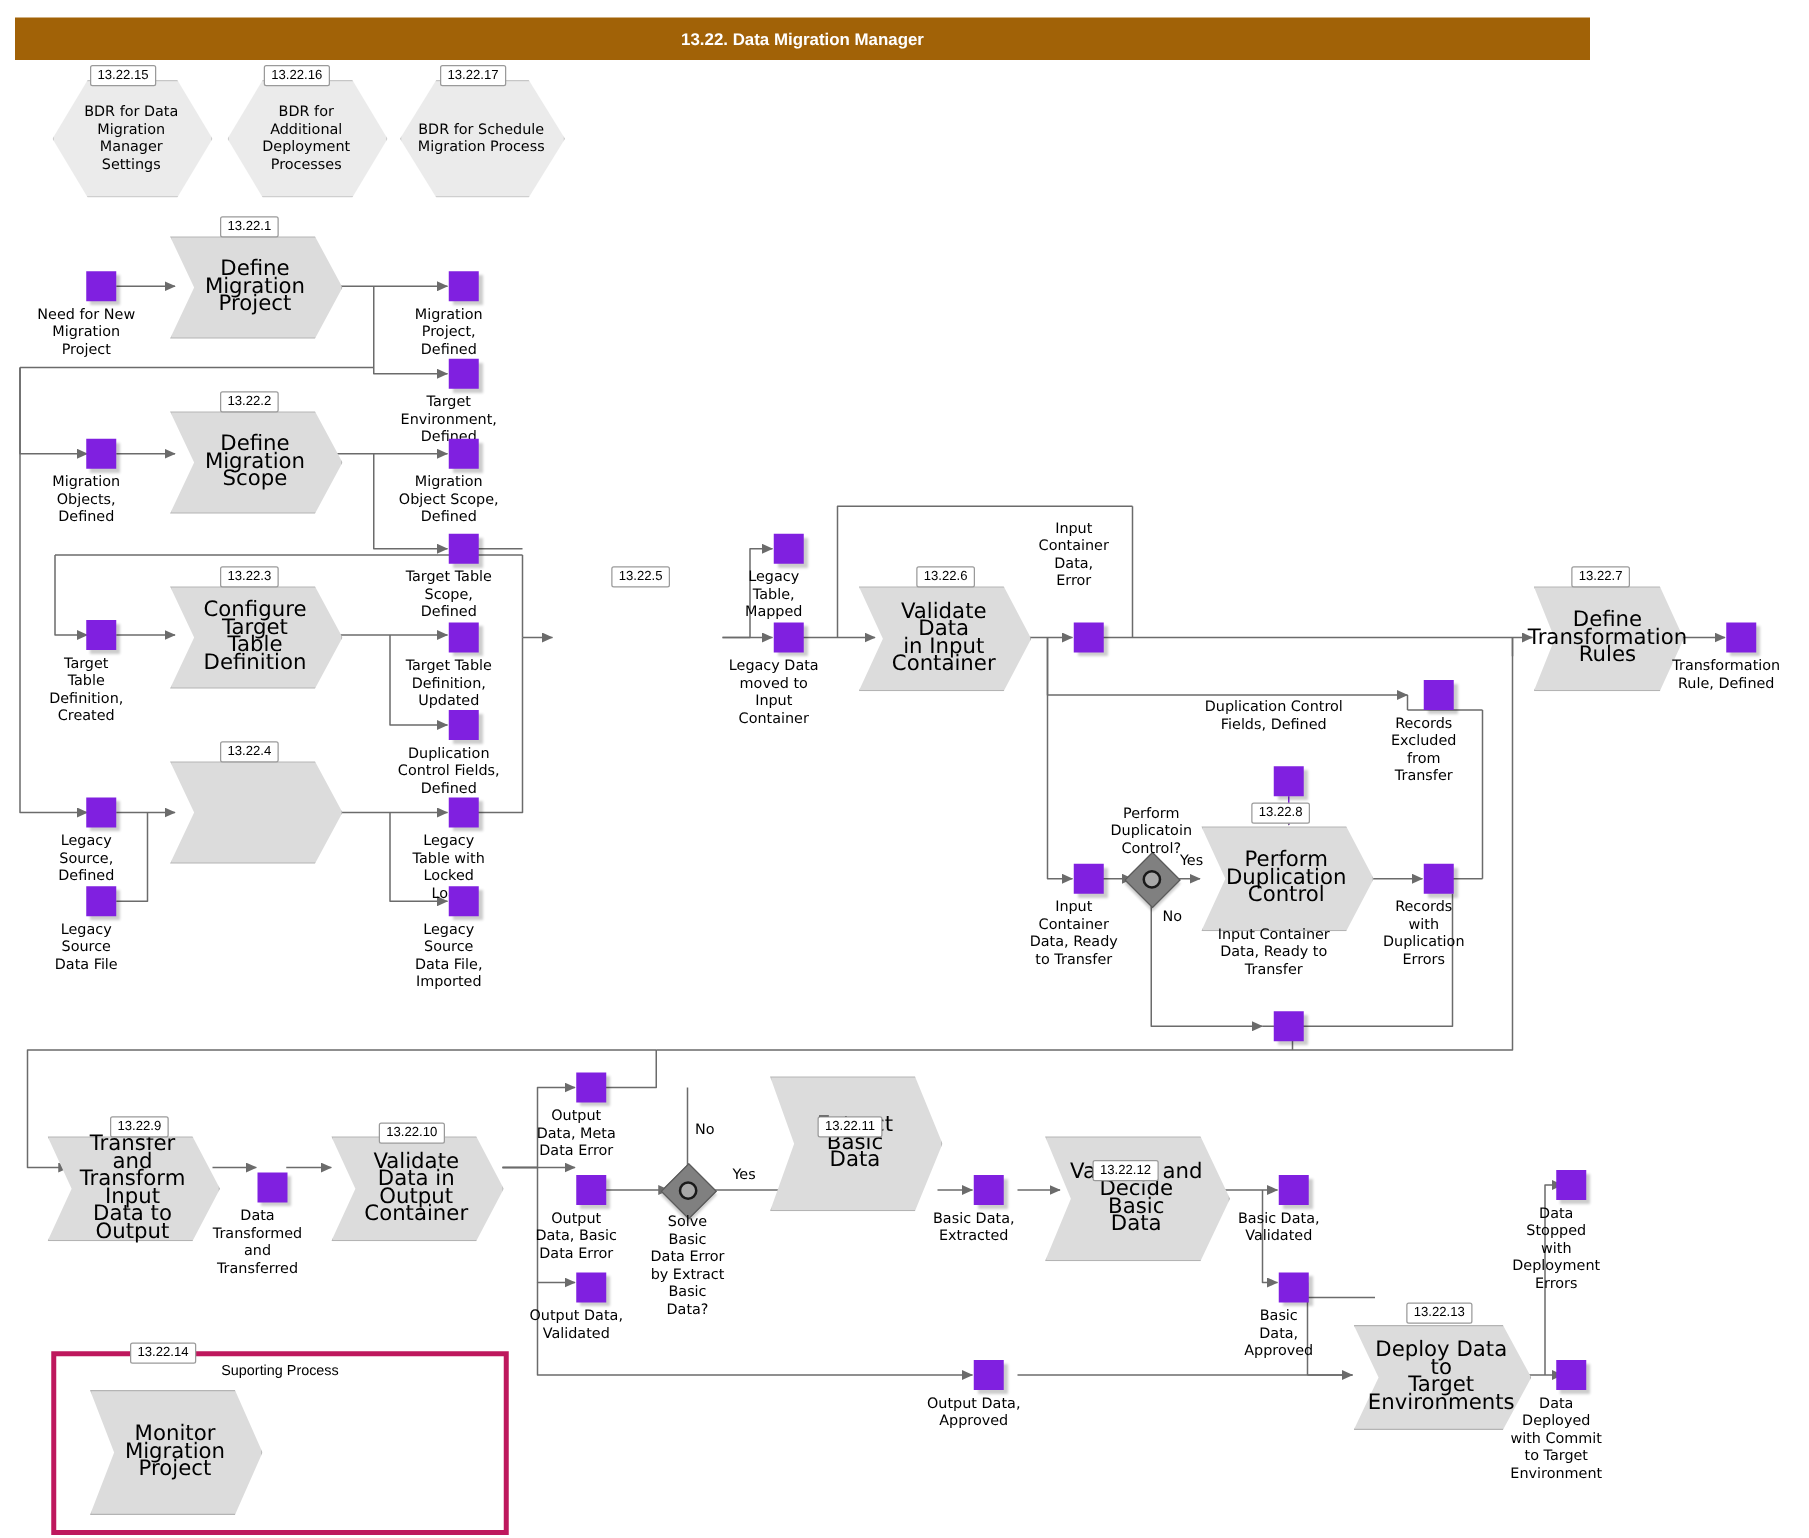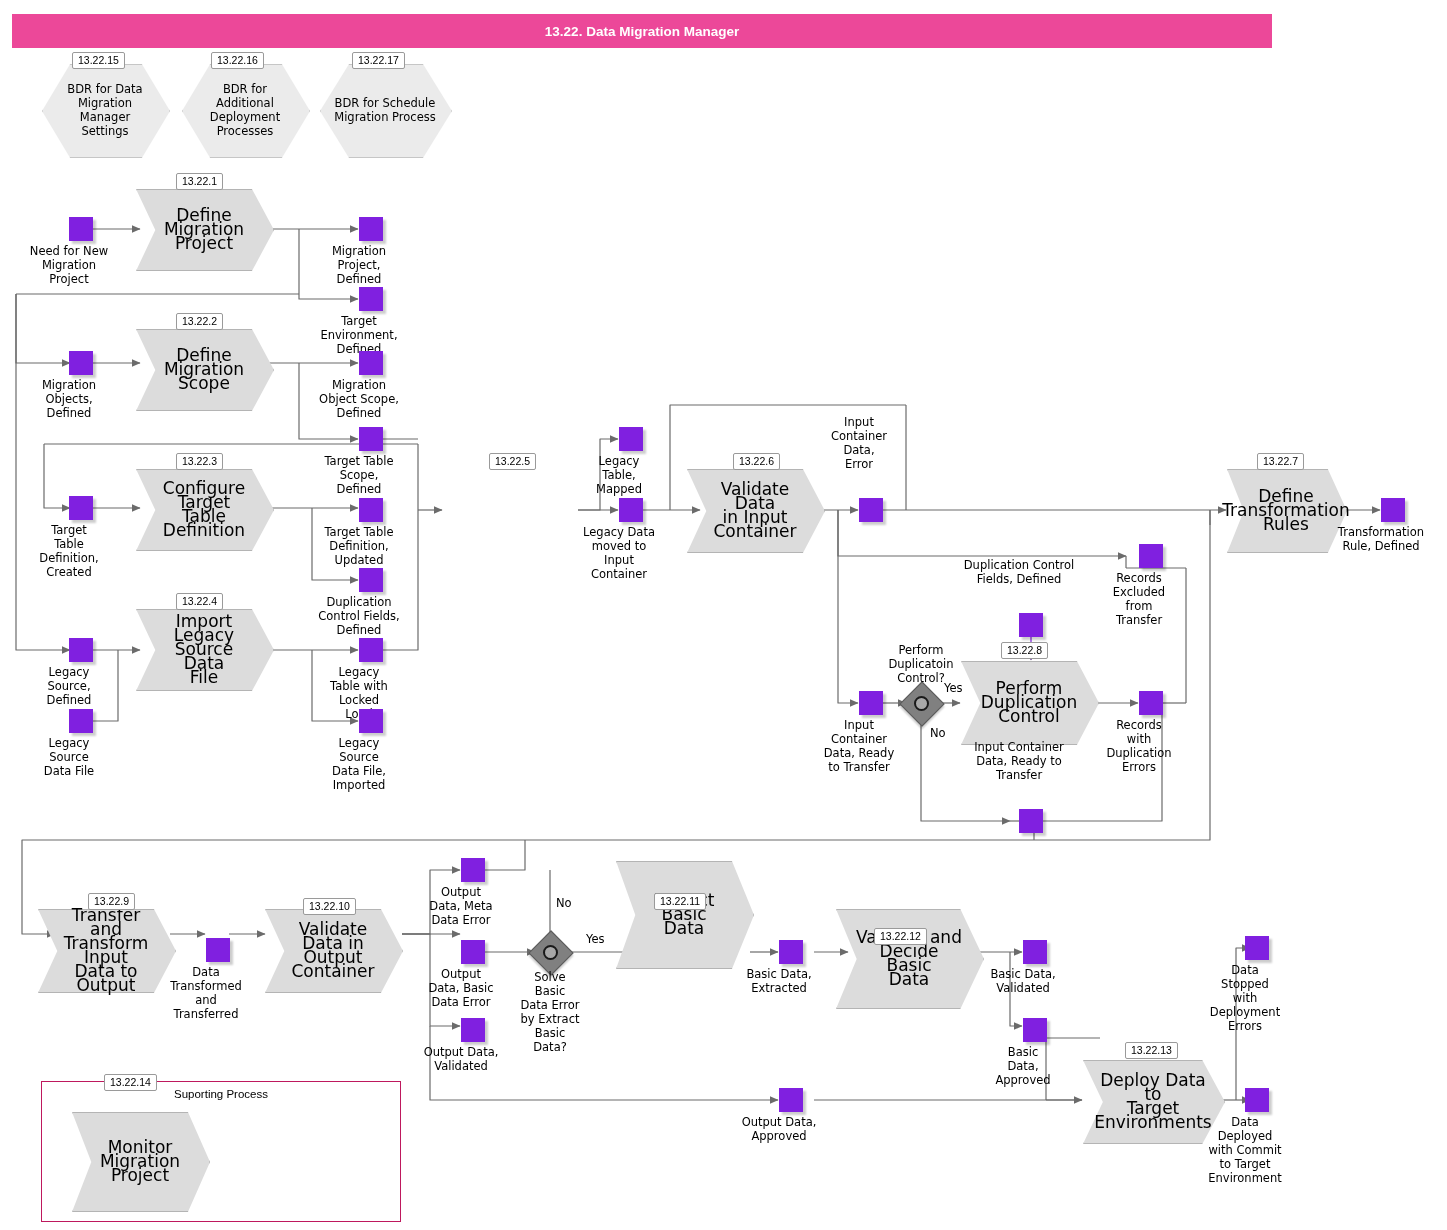--- a/index.html
+++ b/index.html
@@ -23,21 +23,21 @@
     width: 1447px;
     height: 1230px;
     pointer-events: none;
   }
   .title-bar {
     position: absolute;
     left: 12px;
     top: 14px;
     width: 1260px;
     height: 34px;
-    background: #ec4899;
+    background: #a16207;
     color: #ffffff;
     font-family: "Liberation Sans", sans-serif;
     font-size: 13.5px;
     font-weight: bold;
     display: flex;
     align-items: center;
     justify-content: center;
     letter-spacing: 0px;
   }
   
@@ -186,21 +186,21 @@
     position: absolute;
     font-size: 11.5px;
     line-height: 14px;
     color: #000;
     z-index: 5;
     white-space: nowrap;
   }
   
   .groupbox {
     position: absolute;
-    border: 1px solid #be185d;
+    border: 4px solid #be185d;
     background: transparent;
   }
   .groupbox .gtitle {
     position: absolute;
     top: 6px;
     left: 0;
     width: 100%;
     text-align: center;
     font-family: "Liberation Sans", sans-serif;
     font-size: 11.5px;
@@ -430,23 +430,20 @@
   </div>
   <div class="state" style="left:69px; top:709px;">
     <div class="sq"></div>
     <div class="cap" style="width:100px;">Legacy
 Source
 Data File</div>
   </div>
   <div class="numtag" style="left:176px; top:593px;">13.22.4</div>
   <div class="proc" style="left:136px; top:609px; width:136px; height:80px;">
     <div class="body"></div>
-    <div class="lbl">Import Legacy
-Source Data
-File</div>
   </div>
   <div class="state" style="left:359px; top:638px;">
     <div class="sq"></div>
     <div class="cap" style="width:100px;">Legacy
 Table with
 Locked
 Load</div>
   </div>
   <div class="state" style="left:359px; top:709px;">
     <div class="sq"></div>

